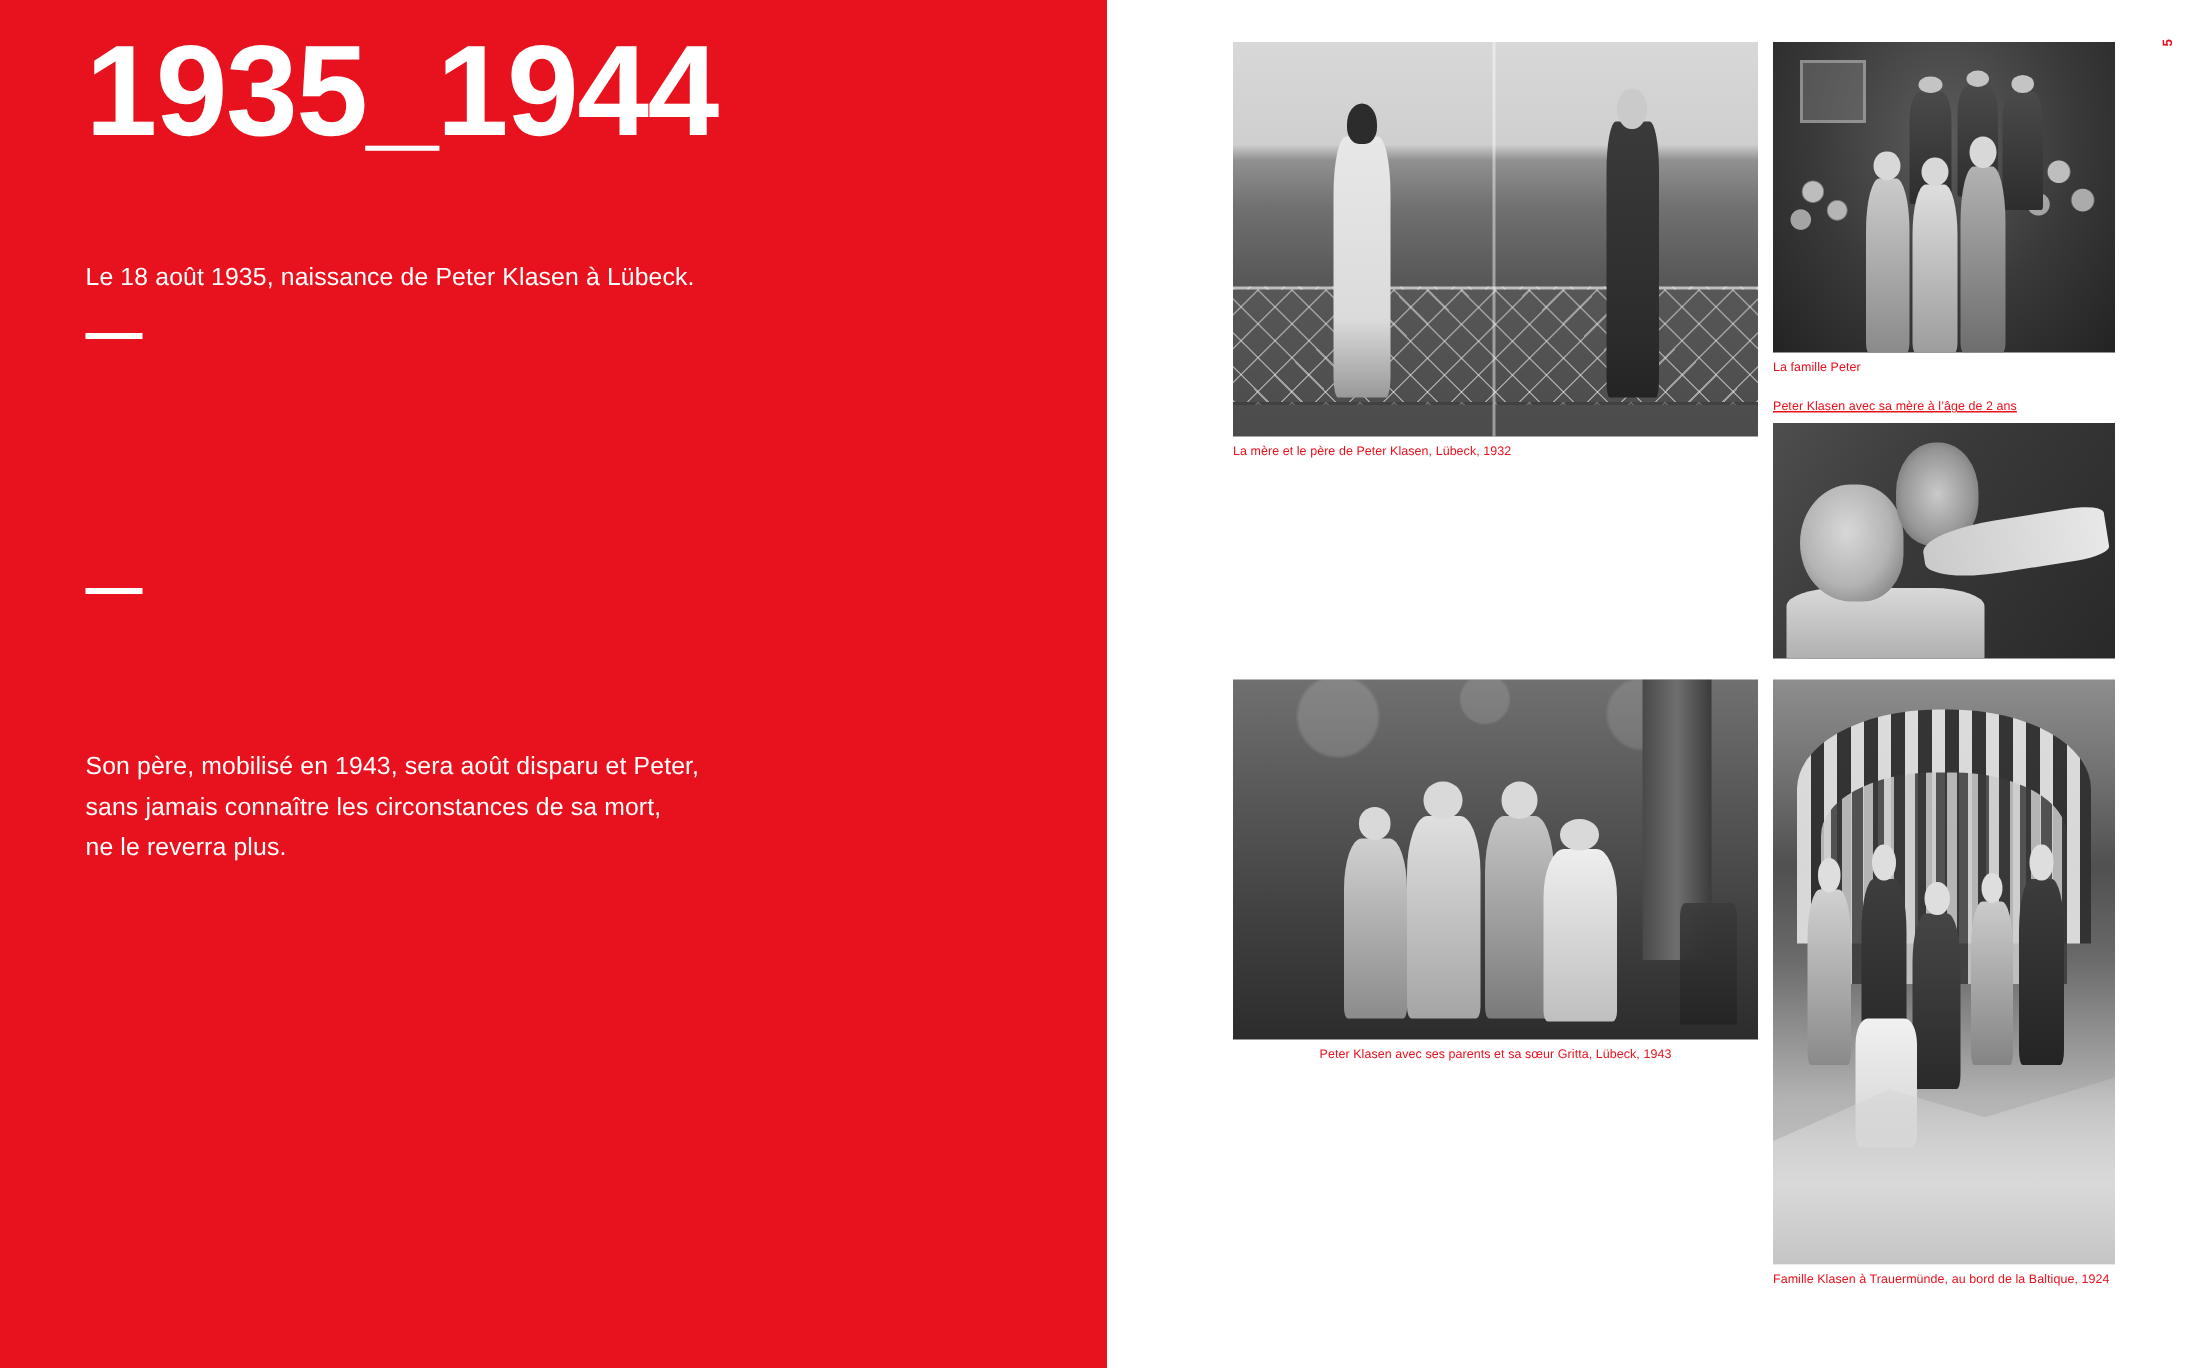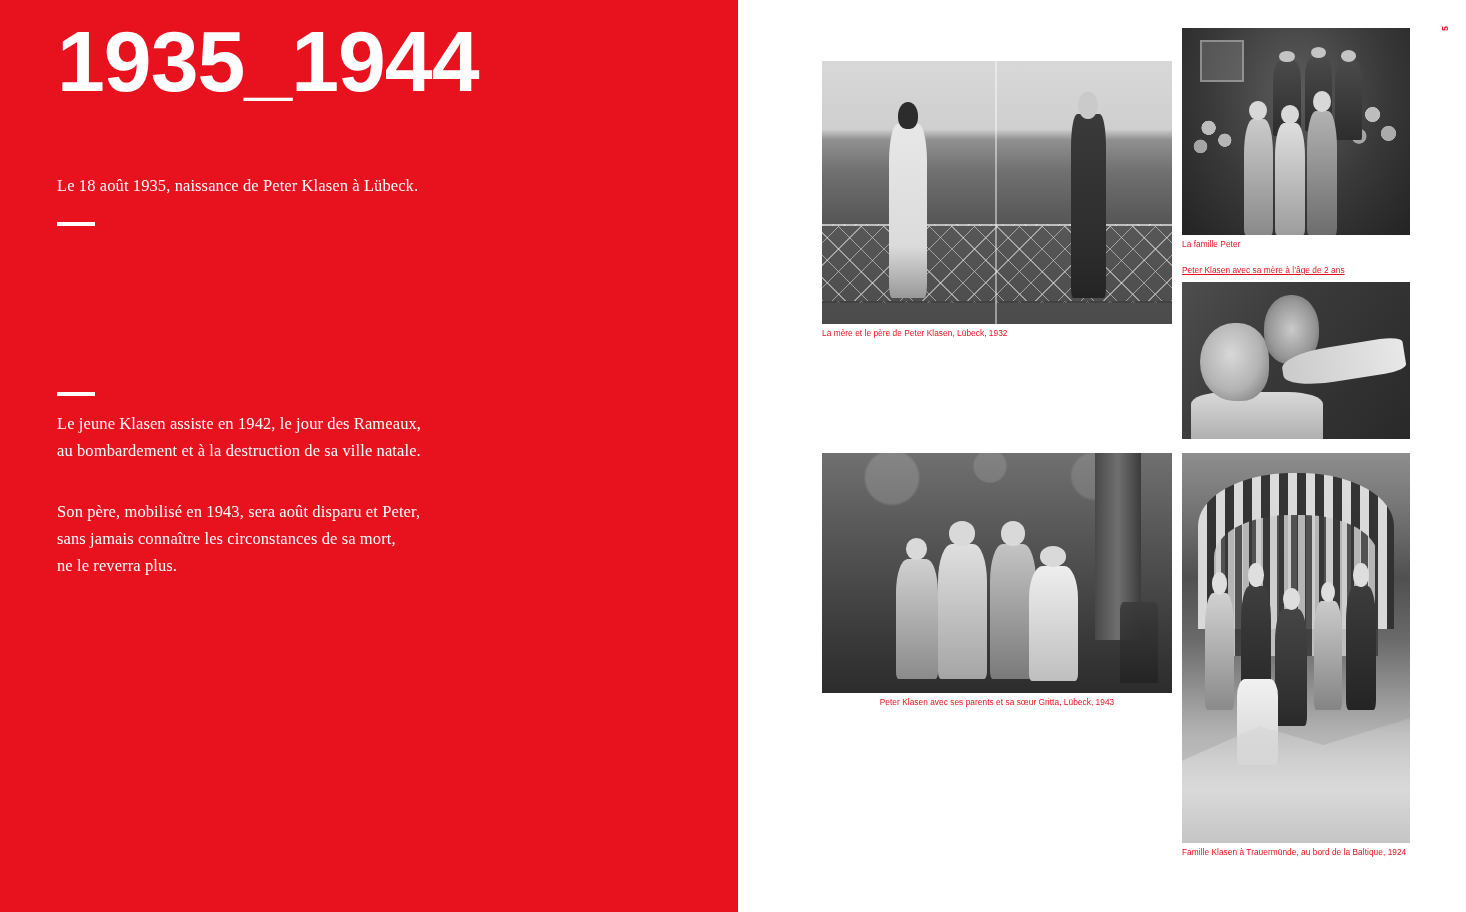--- a/index.html
+++ b/index.html
@@ -36,21 +36,21 @@
   }
   .body-block {
     position: absolute;
     left: 57px;
     color: #ffffff;
     font-size: 16.5px;
     line-height: 27px;
     font-weight: normal;
     letter-spacing: 0.1px;
   }
-  .body-block p { margin: 0; font-family: Liberation Serif, serif; }
+  .body-block p { margin: 0; }
   #para-1 { top: 172px; }
   #para-2 { top: 240px; }
   #para-3 { top: 410px; }
   #para-4 { top: 498px; }
   .rule {
     position: absolute;
     left: 57px;
     width: 38px;
     height: 4px;
     background: #ffffff;
@@ -85,21 +85,21 @@
   .caption {
     font-size: 8.3px;
     color: #e8111e;
     line-height: 11px;
     margin-top: 4px;
     letter-spacing: 0.05px;
     white-space: nowrap;
   }
 
   
-  #block-parents { left: 84px; top: 28px; margin-top: 33px; }
+  #block-parents { left: 84px; top: 28px; }
   #block-parents .photo { width: 350px; height: 263px; }
   #block-family  { left: 444px; top: 28px; }
   #block-family .photo { width: 228px; height: 207px; }
   #block-mother  { left: 444px; top: 265px; }
   #block-kiss    { left: 444px; top: 282px; }
   #block-kiss .photo { width: 228px; height: 157px; }
   #block-gritta  { left: 84px; top: 453px; text-align: center; }
   #block-gritta .photo { width: 350px; height: 240px; }
   #block-beach   { left: 444px; top: 453px; }
   #block-beach .photo { width: 228px; height: 390px; }
@@ -278,24 +278,20 @@
 
     <div class="body-block" id="para-1">
       <p style="white-space:pre-line">Le 18 août 1935, naissance de Peter Klasen à Lübeck.</p>
     </div>
 
     <div class="rule" id="rule-1"></div>
 
 
     <div class="rule" id="rule-2"></div>
 
-    <div class="body-block" id="para-3">
-      <p style="white-space:pre-line">Le jeune Klasen assiste en 1942, le jour des Rameaux,
-au bombardement et à la destruction de sa ville natale.</p>
-    </div>
 
     <div class="body-block" id="para-4">
       <p style="white-space:pre-line">Son père, mobilisé en 1943, sera août disparu et Peter,
 sans jamais connaître les circonstances de sa mort,
 ne le reverra plus.</p>
     </div>
   </div>
 
   <div id="right-page">
 

